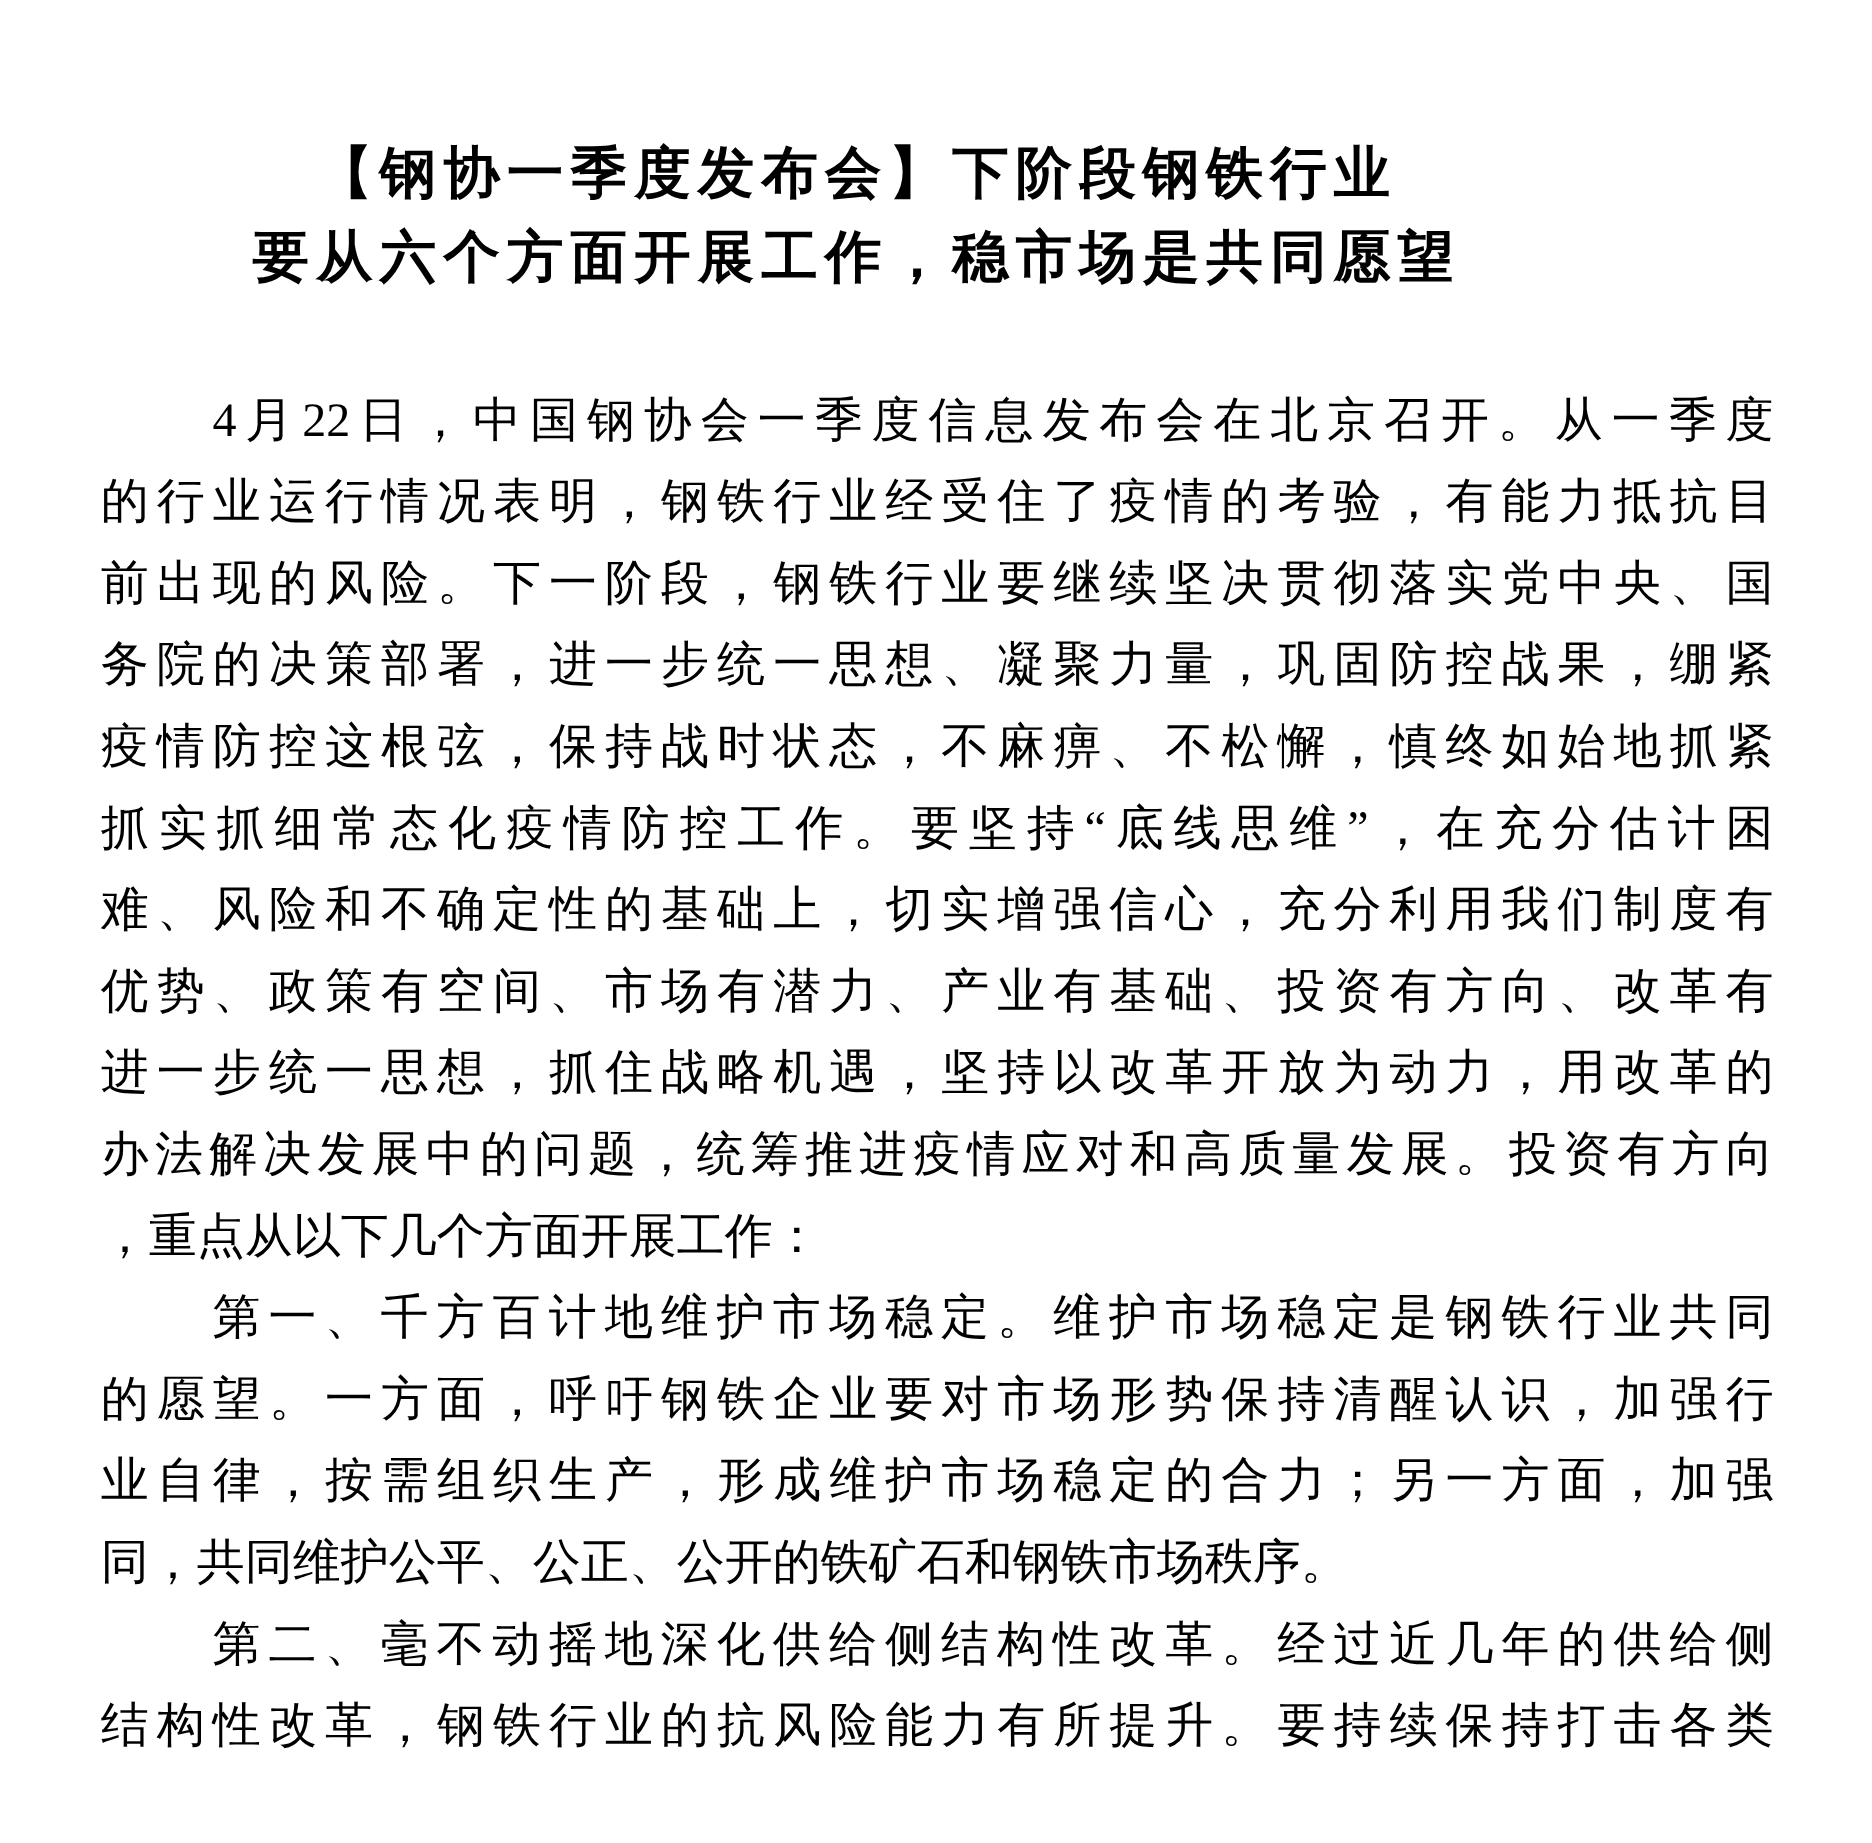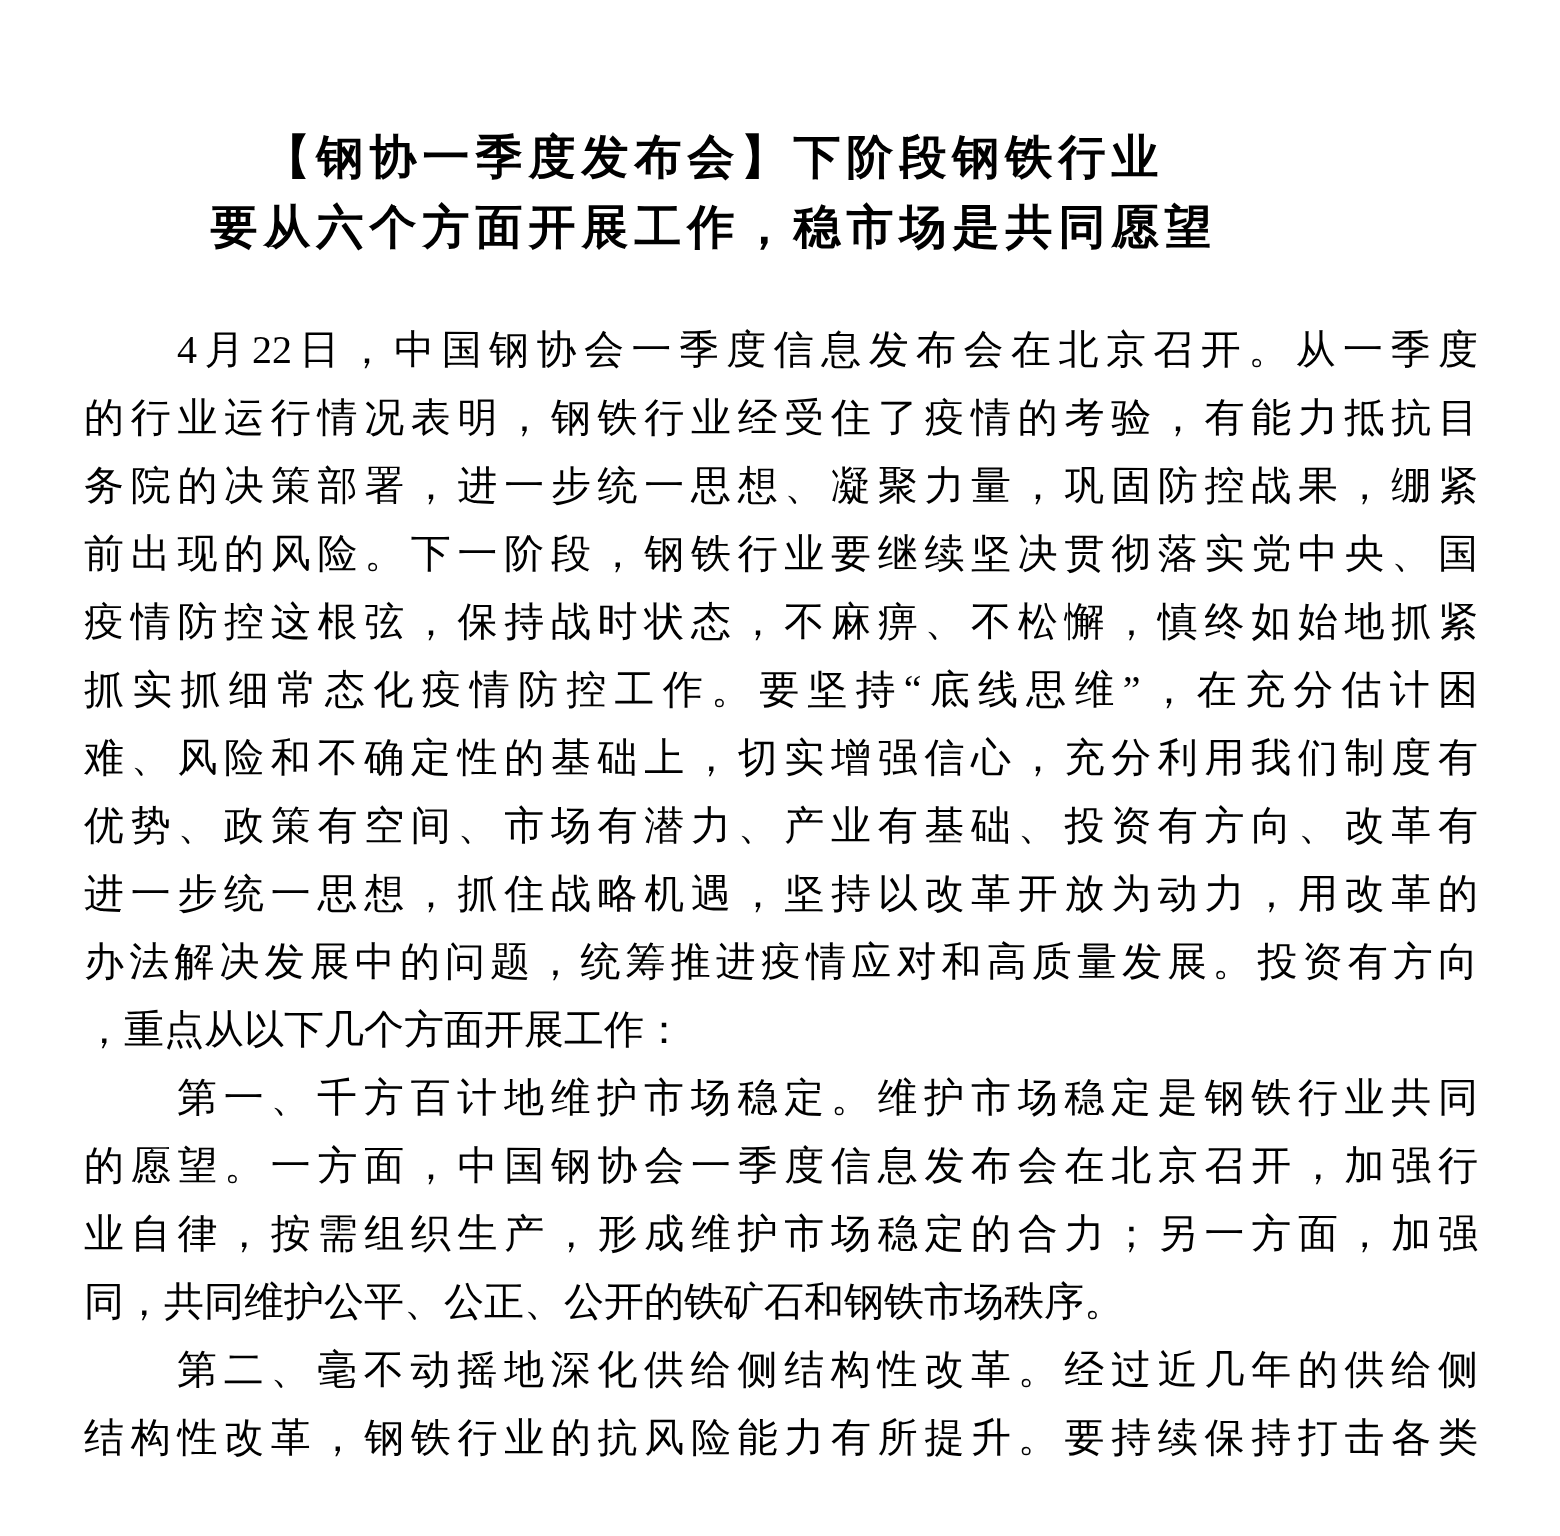--- a/index.html
+++ b/index.html
@@ -16,21 +16,21 @@
   .page {
     position: relative;
     width: 1560px;
     height: 1536px;
     background: #ffffff;
     color: #000000;
     overflow: hidden;
   }
   .title-block {
     position: absolute;
-    top: 122px;
+    top: 110px;
     left: 0;
     width: 1428px;
     text-align: center;
   }
   .title-line {
     font-size: 47px;
     line-height: 70px;
     font-weight: bold;
     letter-spacing: 6px;
     white-space: nowrap;
@@ -61,29 +61,29 @@
 <body>
 
 <div class="page">
   <div class="title-block">
     <div class="title-line">【钢协一季度发布会】下阶段钢铁行业</div>
     <div class="title-line">要从六个方面开展工作，稳市场是共同愿望</div>
   </div>
   <div class="body-block">
       <div class="line first">4月22日，中国钢协会一季度信息发布会在北京召开。从一季度</div>
       <div class="line">的行业运行情况表明，钢铁行业经受住了疫情的考验，有能力抵抗目</div>
+      <div class="line">前出现的风险。下一阶段，钢铁行业要继续坚决贯彻落实党中央、国</div>
       <div class="line">务院的决策部署，进一步统一思想、凝聚力量，巩固防控战果，绷紧</div>
-      <div class="line">前出现的风险。下一阶段，钢铁行业要继续坚决贯彻落实党中央、国</div>
       <div class="line">疫情防控这根弦，保持战时状态，不麻痹、不松懈，慎终如始地抓紧</div>
       <div class="line">抓实抓细常态化疫情防控工作。要坚持“底线思维”，在充分估计困</div>
       <div class="line">难、风险和不确定性的基础上，切实增强信心，充分利用我们制度有</div>
       <div class="line">优势、政策有空间、市场有潜力、产业有基础、投资有方向、改革有</div>
       <div class="line">进一步统一思想，抓住战略机遇，坚持以改革开放为动力，用改革的</div>
       <div class="line">办法解决发展中的问题，统筹推进疫情应对和高质量发展。投资有方向</div>
       <div class="line lastleft">，重点从以下几个方面开展工作：</div>
       <div class="line first">第一、千方百计地维护市场稳定。维护市场稳定是钢铁行业共同</div>
-      <div class="line">的愿望。一方面，中国钢协会一季度信息发布会在北京召开，加强行</div>
+      <div class="line">的愿望。一方面，呼吁钢铁企业要对市场形势保持清醒认识，加强行</div>
       <div class="line">业自律，按需组织生产，形成维护市场稳定的合力；另一方面，加强</div>
       <div class="line lastleft">同，共同维护公平、公正、公开的铁矿石和钢铁市场秩序。</div>
       <div class="line first">第二、毫不动摇地深化供给侧结构性改革。经过近几年的供给侧</div>
       <div class="line">结构性改革，钢铁行业的抗风险能力有所提升。要持续保持打击各类</div>
     </div>
 </div>
 
 </body></html>

